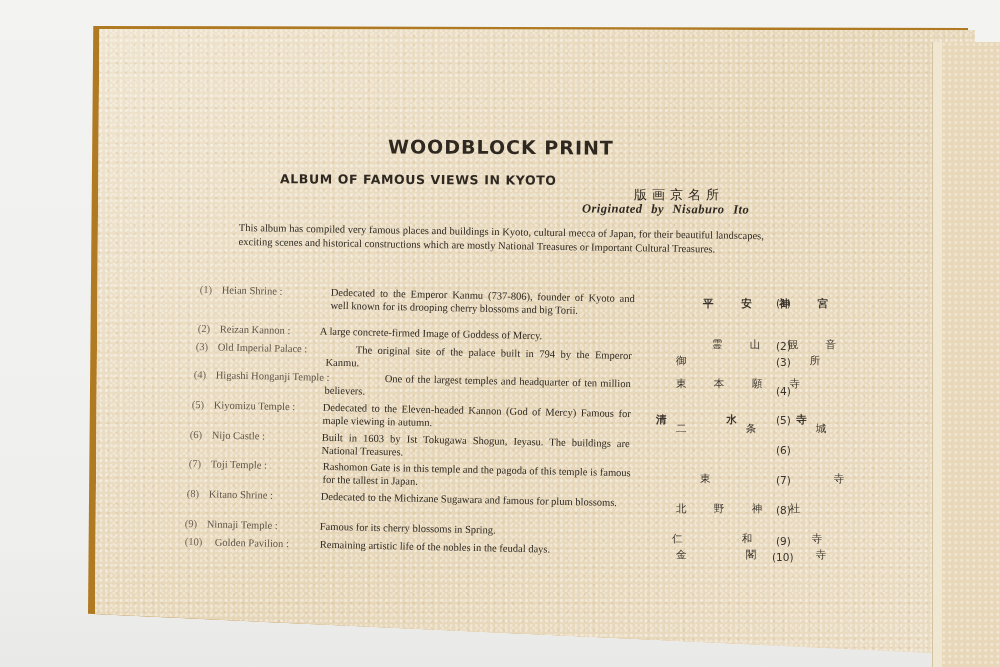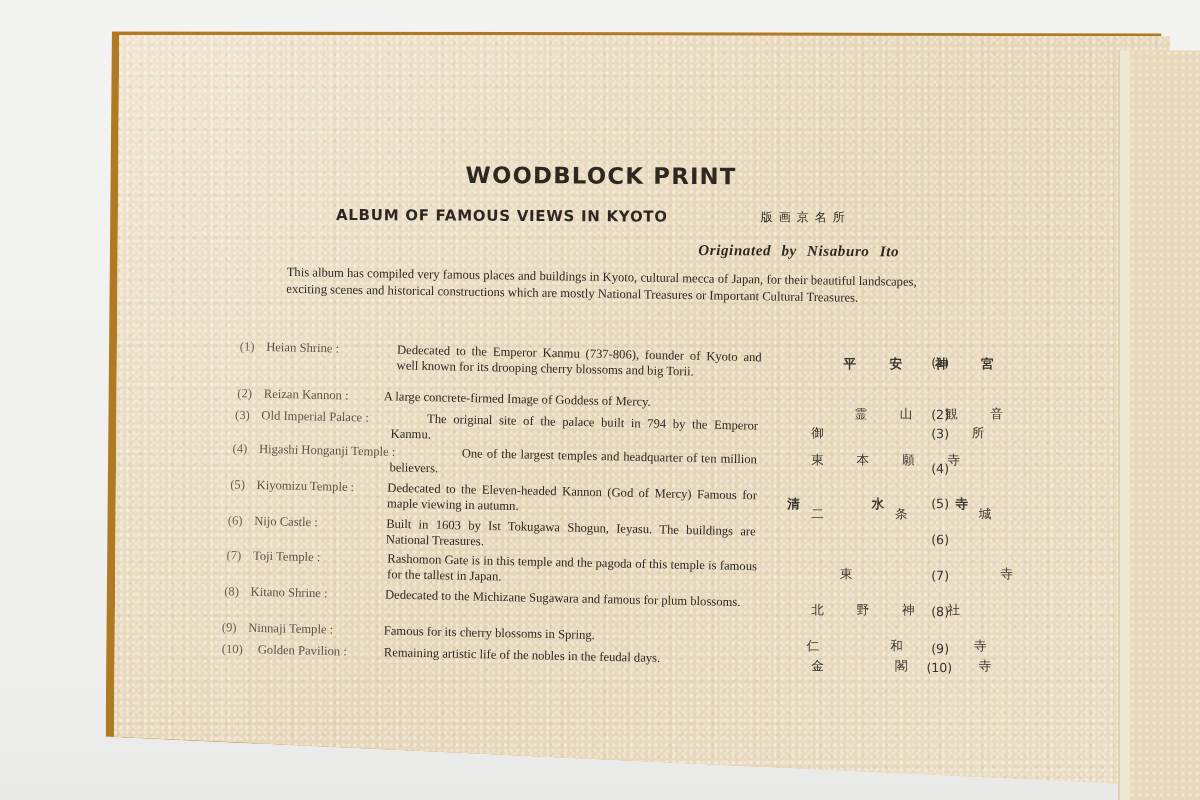--- a/index.html
+++ b/index.html
@@ -37,22 +37,22 @@
     .ink { color: #2e2820; }
     .title {
       position: absolute; left: 388px; top: 136px; font-family: "DejaVu Sans", sans-serif;
       font-size: 19px; letter-spacing: 1px; font-weight: bold; transform: rotate(0.3deg);
     }
     .subtitle {
       position: absolute; left: 280px; top: 172px; font-family: "DejaVu Sans", sans-serif;
       font-size: 12.5px; font-weight: bold; letter-spacing: 0.6px; transform: rotate(0.3deg);
     }
     .jp-title {
-      position: absolute; left: 634px; top: 174px; font-family: Liberation Mono, monospace;
-      font-size: 10px; letter-spacing: 5px;
+      position: absolute; left: 634px; top: 186px; font-family: Liberation Mono, monospace;
+      font-size: 13px; letter-spacing: 5px;
     }
     .origin {
       position: absolute; left: 582px; top: 202px; font-style: italic; font-weight: bold;
       font-size: 12.5px; letter-spacing: 0.5px; word-spacing: 5px; transform: rotate(0.4deg);
     }
     .intro {
       position: absolute; left: 239px; top: 221px; width: 525px; font-size: 10.5px;
       line-height: 14px; text-align: justify; text-indent: 0; transform: rotate(0.9deg);
       transform-origin: left top;
     }

